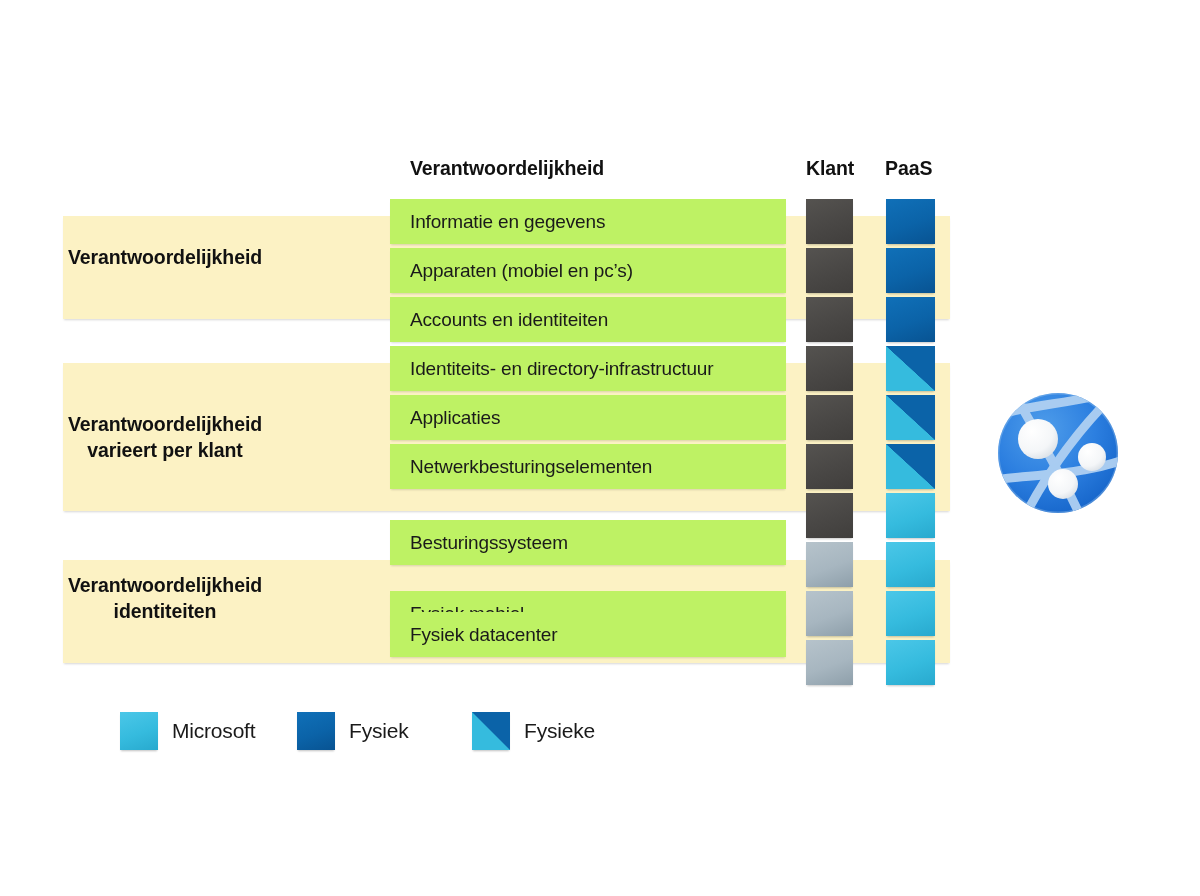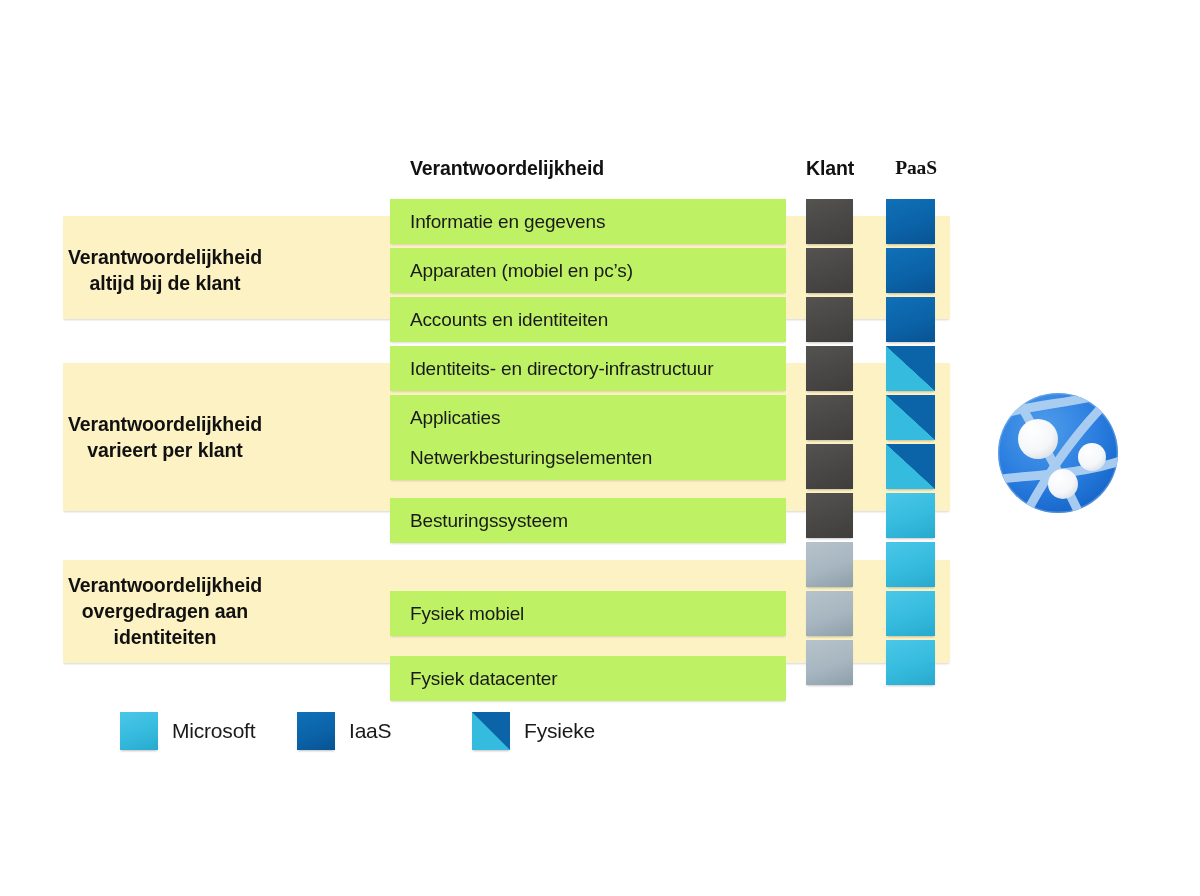--- a/index.html
+++ b/index.html
@@ -64,21 +64,21 @@
   
   .col-head {
     position: absolute;
     font-weight: bold;
     font-size: 19.5px;
     color: #111111;
     letter-spacing: -0.1px;
   }
   #head-responsibility { left: 410px; top: 157px; }
   #head-iaas  { left: 806px; top: 157px; width: 48px; text-align: center; }
-  #head-paas  { left: 885px; top: 157px; width: 52px; text-align: right; font-family: Liberation Serif, serif; }
+  #head-paas  { left: 885px; top: 157px; width: 52px; text-align: left; }
 
   
   .cell {
     position: absolute;
     width: 47px;
     height: 45px;
     box-shadow: 0 2px 2px -1px rgba(0,0,0,0.22);
   }
   .cell.iaas { left: 806px; }
   .cell.paas { left: 886px; width: 49px; }
@@ -125,31 +125,29 @@
 <body>
 
 <div id="diagram">
 
   <div class="band" style="left:63px; top:216px; width:887px; height:103px;"></div>
   <div class="band" style="left:63px; top:363px; width:887px; height:148px;"></div>
   <div class="band" style="left:63px; top:560px; width:887px; height:103px;"></div>
 
   <div class="band-label" style="top:244px;">
     <div>Verantwoordelijkheid</div>
-    <div>altijd bij de klant</div>
   </div>
 
   <div class="band-label" style="top:411px;">
     <div>Verantwoordelijkheid</div>
     <div>varieert per klant</div>
   </div>
 
   <div class="band-label" style="top:572px;">
     <div>Verantwoordelijkheid</div>
-    <div>overgedragen aan</div>
     <div>identiteiten</div>
   </div>
 
   <div class="col-head" id="head-responsibility">Verantwoordelijkheid</div>
   <div class="col-head" id="head-iaas">Klant</div>
   <div class="col-head" id="head-paas">PaaS</div>
 
   <div class="row" style="top:199px;">
     <span class="row-label">Informatie en gegevens</span>
   </div>
@@ -158,30 +156,30 @@
   </div>
   <div class="row" style="top:297px;">
     <span class="row-label">Accounts en identiteiten</span>
   </div>
   <div class="row" style="top:395px;">
     <span class="row-label">Applicaties</span>
   </div>
   <div class="row" style="top:346px;">
     <span class="row-label">Identiteits- en directory-infrastructuur</span>
   </div>
-  <div class="row" style="top:435px;text-align:right;">
+  <div class="row" style="top:444px;text-align:right;">
     <span class="row-label">Netwerkbesturingselementen</span>
   </div>
-  <div class="row" style="top:498px;">
+  <div class="row" style="top:520px;">
     <span class="row-label">Besturingssysteem</span>
   </div>
   <div class="row" style="top:591px;">
     <span class="row-label">Fysiek mobiel</span>
   </div>
-  <div class="row" style="top:656px;">
+  <div class="row" style="top:612px;">
     <span class="row-label">Fysiek datacenter</span>
   </div>
 
   <div class="cell iaas sw-dark-grey" style="top:199px;"></div>
   <div class="cell iaas sw-dark-grey" style="top:248px;"></div>
   <div class="cell iaas sw-dark-grey" style="top:297px;"></div>
   <div class="cell iaas sw-dark-grey" style="top:346px;"></div>
   <div class="cell iaas sw-dark-grey" style="top:395px;"></div>
   <div class="cell iaas sw-dark-grey" style="top:444px;"></div>
   <div class="cell iaas sw-dark-grey" style="top:493px;"></div>
@@ -200,21 +198,21 @@
   <div class="cell paas sw-microsoft" style="top:591px;"></div>
   <div class="cell paas sw-microsoft" style="top:640px;"></div>
 
   <div id="legend">
     <div class="legend-item" style="left:0px;">
       <div class="legend-swatch sw-microsoft"></div>
       <div class="legend-text">Microsoft</div>
     </div>
     <div class="legend-item" style="left:177px;">
       <div class="legend-swatch sw-klant"></div>
-      <div class="legend-text">IaaS</div>
+      <div class="legend-text">Fysiek</div>
     </div>
     <div class="legend-item" style="left:352px;">
       <div class="legend-swatch sw-shared"></div>
       <div class="legend-text">Fysieke</div>
     </div>
   </div>
 
   <svg id="globe" viewBox="0 0 132 132">
     <defs>
       <radialGradient id="globeGrad" cx="38%" cy="30%" r="78%">

